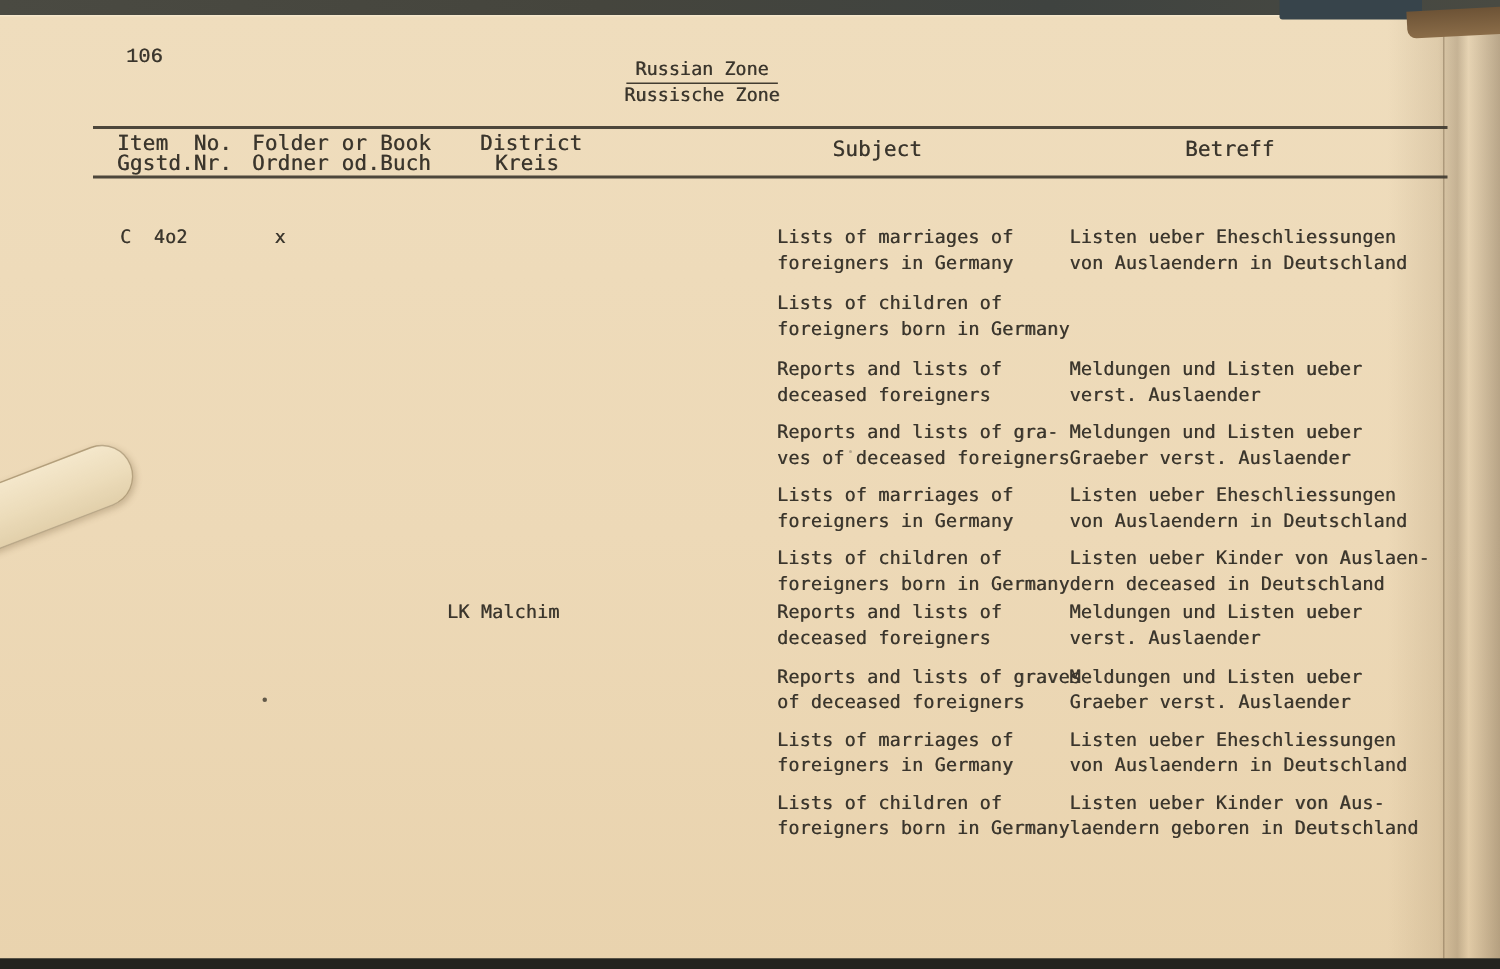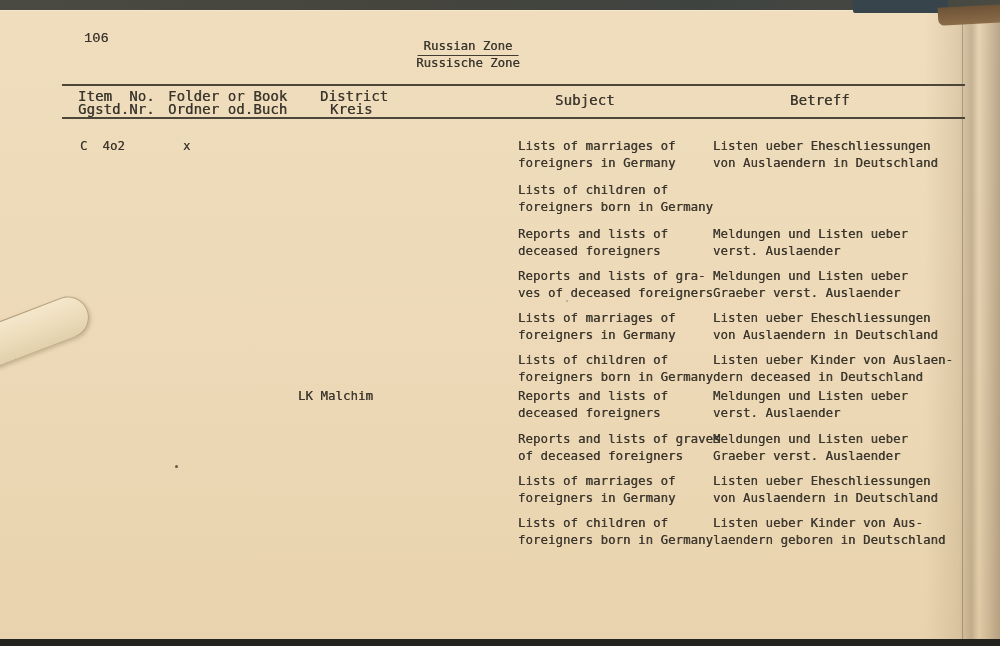--- a/index.html
+++ b/index.html
@@ -55,21 +55,21 @@
   
   .ch-item-en{left:78px;top:88px;}   .ch-item-de{left:78px;top:101px;}
   .ch-folder-en{left:168px;top:88px;}.ch-folder-de{left:168px;top:101px;}
   .ch-district-en{left:320px;top:88px;}.ch-district-de{left:330px;top:101px;}
   .ch-subject{left:555px;top:92px;}
   .ch-betreff{left:766px;top:92px;margin-left:24px;}
 
   
   .rows{position:absolute;left:0;top:134px;width:1000px;}
   .row{position:relative;height:34px;margin-top:10px;}
-  .row:first-child{margin-top:4px;}
+  .row:first-child{margin-top:16px;}
   .row:nth-child(4),.row:nth-child(5),.row:nth-child(6),
   .row:nth-child(9),.row:nth-child(10){margin-top:8px;}
   .row:nth-child(7){margin-top:2px;}
   .row:nth-child(8){margin-top:9px;}
   .cell{position:absolute;top:0;font-size:12.3px;line-height:17px;
     white-space:pre-wrap;letter-spacing:.1px;
     text-shadow:.35px 0 0 rgba(58,53,44,.75);}
   .c-item{left:80px;width:95px;}
   .c-folder{left:183px;width:90px;}
   .c-district{left:298px;width:215px;}

